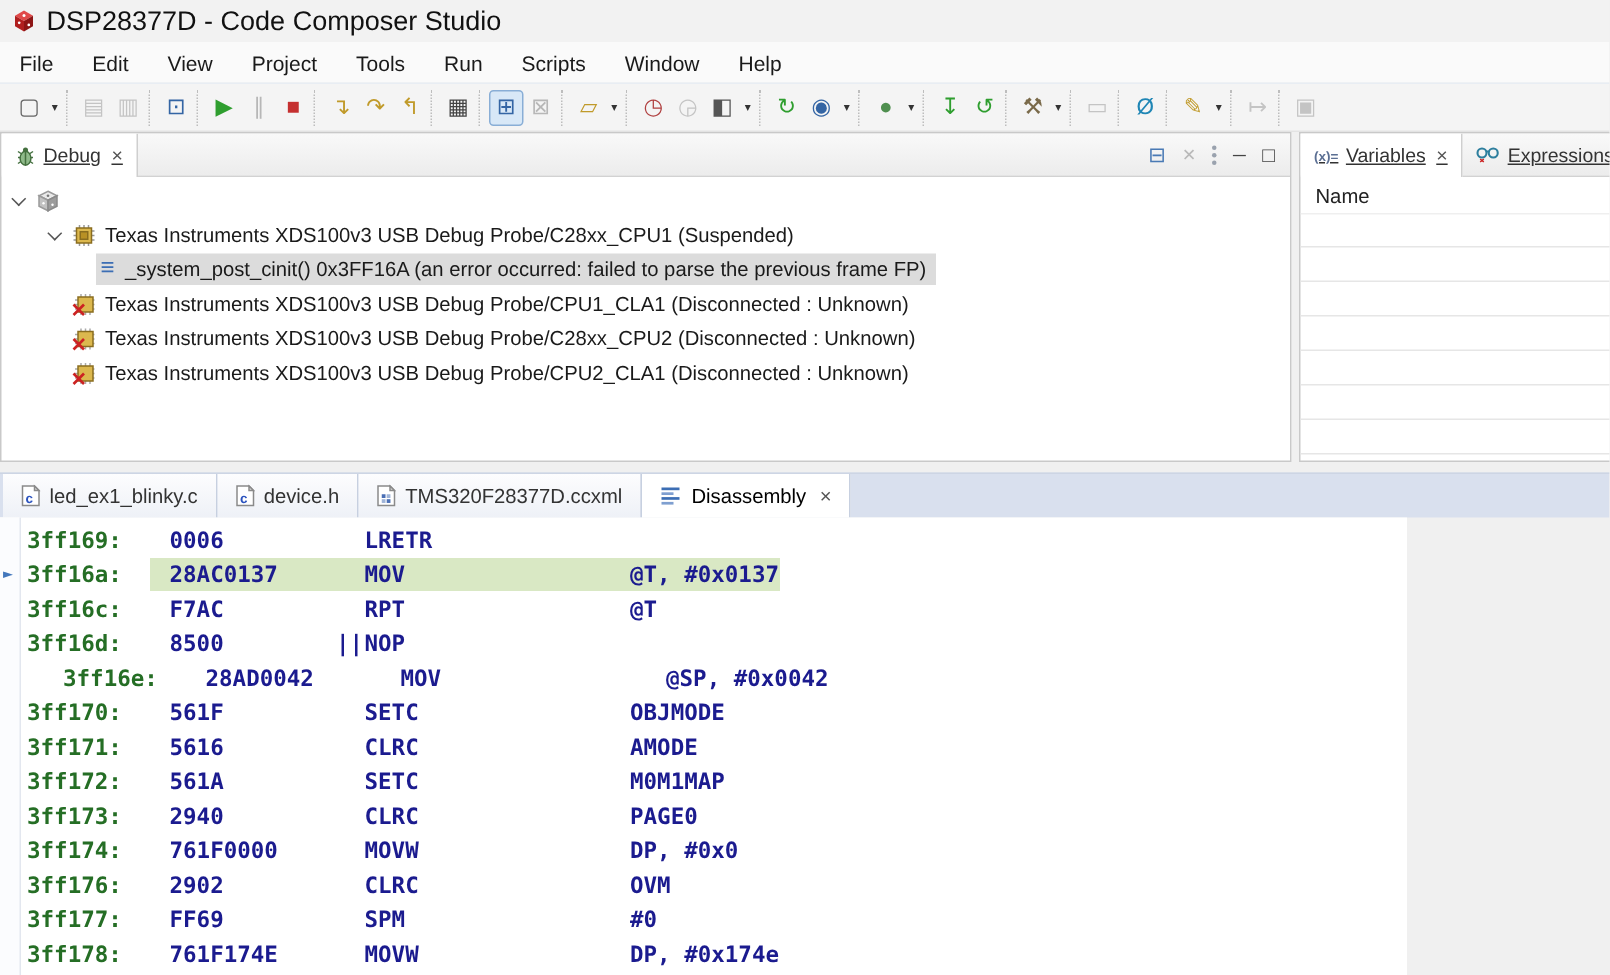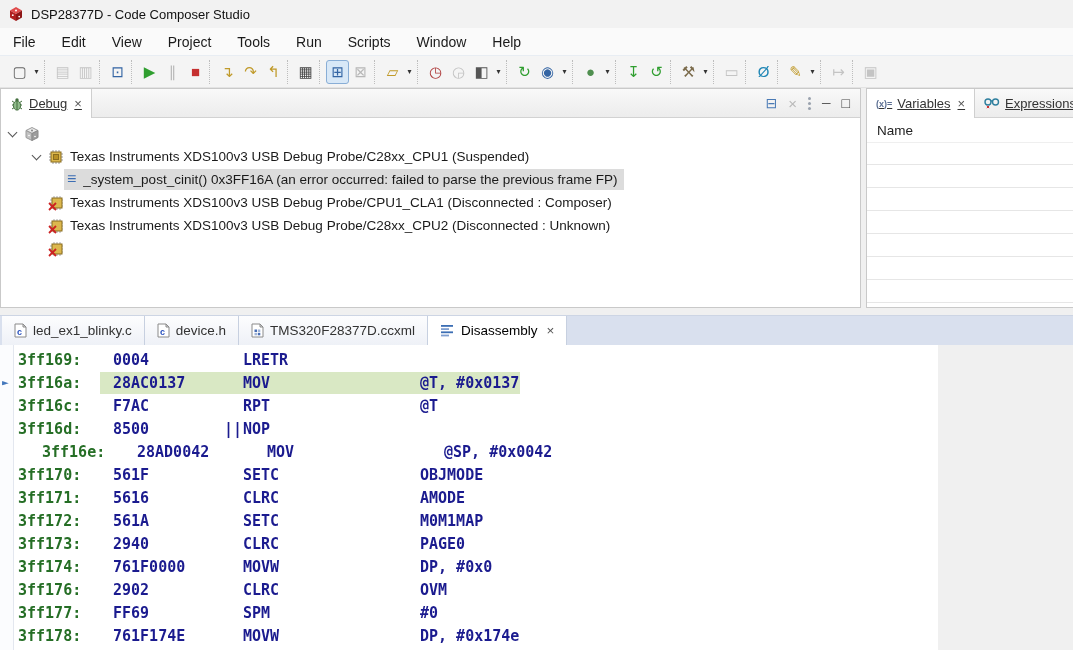--- a/index.html
+++ b/index.html
@@ -3,21 +3,21 @@
 <meta charset="utf-8">
 <style>
   * { box-sizing:border-box; }
   html,body { margin:0; padding:0; }
   body {
     width:1073px; height:650px; overflow:hidden; position:relative;
     font-family:"Liberation Sans", sans-serif; background:#f0f0f0; color:#1a1a1a;
     -webkit-font-smoothing:antialiased;
   }
   
-  .titlebar { height:28px; background:#f2f2f2; display:flex; align-items:center; gap:7px; padding-left:8px; font-size:13px; }
+  .titlebar { height:28px; background:#f2f2f2; display:flex; align-items:center; gap:7px; padding-left:8px; font-size:18px; }
   .titlebar .ttl { color:#111; }
   
   .menubar { height:27px; background:#fafafa; display:flex; align-items:center; font-size:14px; }
   .menu-item { padding:3px 13px; cursor:default; }
   
   .toolbar { height:33px; background:#f4f4f4; border-top:1px solid #e8edf3; border-bottom:1px solid #e3e3e3; display:flex; align-items:center; padding-left:2px; }
   .tb-group { display:flex; align-items:center; height:24px; padding:0 2px 0 6px; border-left:1px dotted #bdbdbd; }
   .tb-group:first-child { border-left:none; }
   .tb-btn { width:23px; height:24px; display:flex; align-items:center; justify-content:center; border-radius:3px; }
   .tb-btn .glyph { font-size:15px; line-height:1; }
@@ -289,21 +289,21 @@
         <line x1="6" y1="1" x2="6" y2="15" stroke="#aaa"></line>
           <line x1="9" y1="1" x2="9" y2="15" stroke="#aaa"></line>
           <line x1="12" y1="1" x2="12" y2="15" stroke="#aaa"></line>
         <line x1="2" y1="5" x2="15" y2="5" stroke="#aaa"></line>
           <line x1="2" y1="8" x2="15" y2="8" stroke="#aaa"></line>
           <line x1="2" y1="11" x2="15" y2="11" stroke="#aaa"></line>
         <rect x="4" y="3" width="10" height="10" fill="#dcb84e" stroke="#8a6d1f"></rect>
         <line x1="1" y1="15" x2="8" y2="8" stroke="#cc2222" stroke-width="1.8"></line>
         <line x1="1" y1="8" x2="8" y2="15" stroke="#cc2222" stroke-width="1.8"></line>
       </svg>
-      <span>Texas Instruments XDS100v3 USB Debug Probe/CPU1_CLA1 (Disconnected : Composer)</span>
+      <span>Texas Instruments XDS100v3 USB Debug Probe/CPU1_CLA1 (Disconnected : Unknown)</span>
     </div>
     <div class="tree-row lvl1b">
       <svg class="ic" width="16" height="16" viewBox="0 0 16 16">
         <line x1="6" y1="1" x2="6" y2="15" stroke="#aaa"></line>
           <line x1="9" y1="1" x2="9" y2="15" stroke="#aaa"></line>
           <line x1="12" y1="1" x2="12" y2="15" stroke="#aaa"></line>
         <line x1="2" y1="5" x2="15" y2="5" stroke="#aaa"></line>
           <line x1="2" y1="8" x2="15" y2="8" stroke="#aaa"></line>
           <line x1="2" y1="11" x2="15" y2="11" stroke="#aaa"></line>
         <rect x="4" y="3" width="10" height="10" fill="#dcb84e" stroke="#8a6d1f"></rect>
@@ -317,20 +317,21 @@
         <line x1="6" y1="1" x2="6" y2="15" stroke="#aaa"></line>
           <line x1="9" y1="1" x2="9" y2="15" stroke="#aaa"></line>
           <line x1="12" y1="1" x2="12" y2="15" stroke="#aaa"></line>
         <line x1="2" y1="5" x2="15" y2="5" stroke="#aaa"></line>
           <line x1="2" y1="8" x2="15" y2="8" stroke="#aaa"></line>
           <line x1="2" y1="11" x2="15" y2="11" stroke="#aaa"></line>
         <rect x="4" y="3" width="10" height="10" fill="#dcb84e" stroke="#8a6d1f"></rect>
         <line x1="1" y1="15" x2="8" y2="8" stroke="#cc2222" stroke-width="1.8"></line>
         <line x1="1" y1="8" x2="8" y2="15" stroke="#cc2222" stroke-width="1.8"></line>
       </svg>
+      <span>Texas Instruments XDS100v3 USB Debug Probe/CPU2_CLA1 (Disconnected : Unknown)</span>
     </div>
   </div>
 </div>
 
 <div class="panel" style="left:866px; top:88px; width:208px; height:220px; border-right:none;">
   <div class="ptab-strip">
     <div class="ptab selected">
       <span style="font-size:9px; color:#5b6f93; font-weight:bold;">(x)=</span>
       <span>Variables</span>
       <span class="x">×</span>
@@ -397,21 +398,21 @@
     <span>Disassembly</span>
     <span class="x">×</span>
   </div>
 </div>
 
 <div class="dis">
   <div class="dis-gutter"></div>
   <div id="dis-rows">
       <div class="dis-row" style="top: 4px;">
         <span class="d-addr" style="color: rgb(37, 110, 37);">3ff169:</span>
-        <span class="d-op" style="color: rgb(27, 27, 143);">0004</span>
+        <span class="d-op" style="color: rgb(27, 27, 143);">0006</span>
         <span class="d-mn" style="color: rgb(27, 27, 143);">LRETR</span>
       </div>
       <div class="dis-row" style="top: 27px;">
         <span class="d-hl" style="background: rgb(217, 232, 196);"></span>
         <span class="d-cur">►</span>
         <span class="d-addr" style="color: rgb(37, 110, 37);">3ff16a:</span>
         <span class="d-op" style="color: rgb(27, 27, 143);">28AC0137</span>
         <span class="d-mn" style="color: rgb(27, 27, 143);">MOV</span>
         <span class="d-oper" style="color: rgb(27, 27, 143);">@T, #0x0137</span>
       </div>

